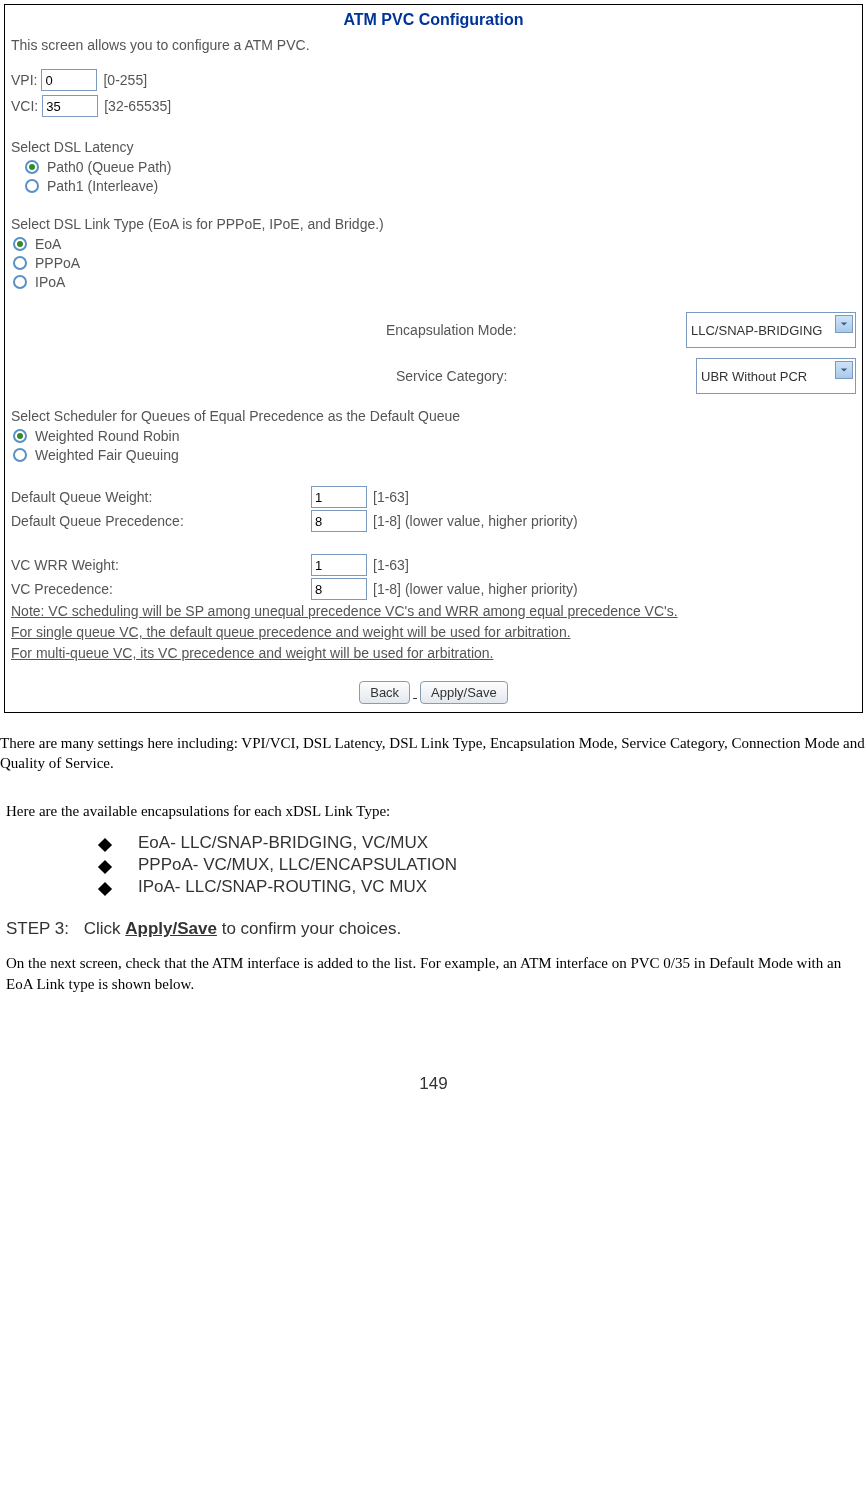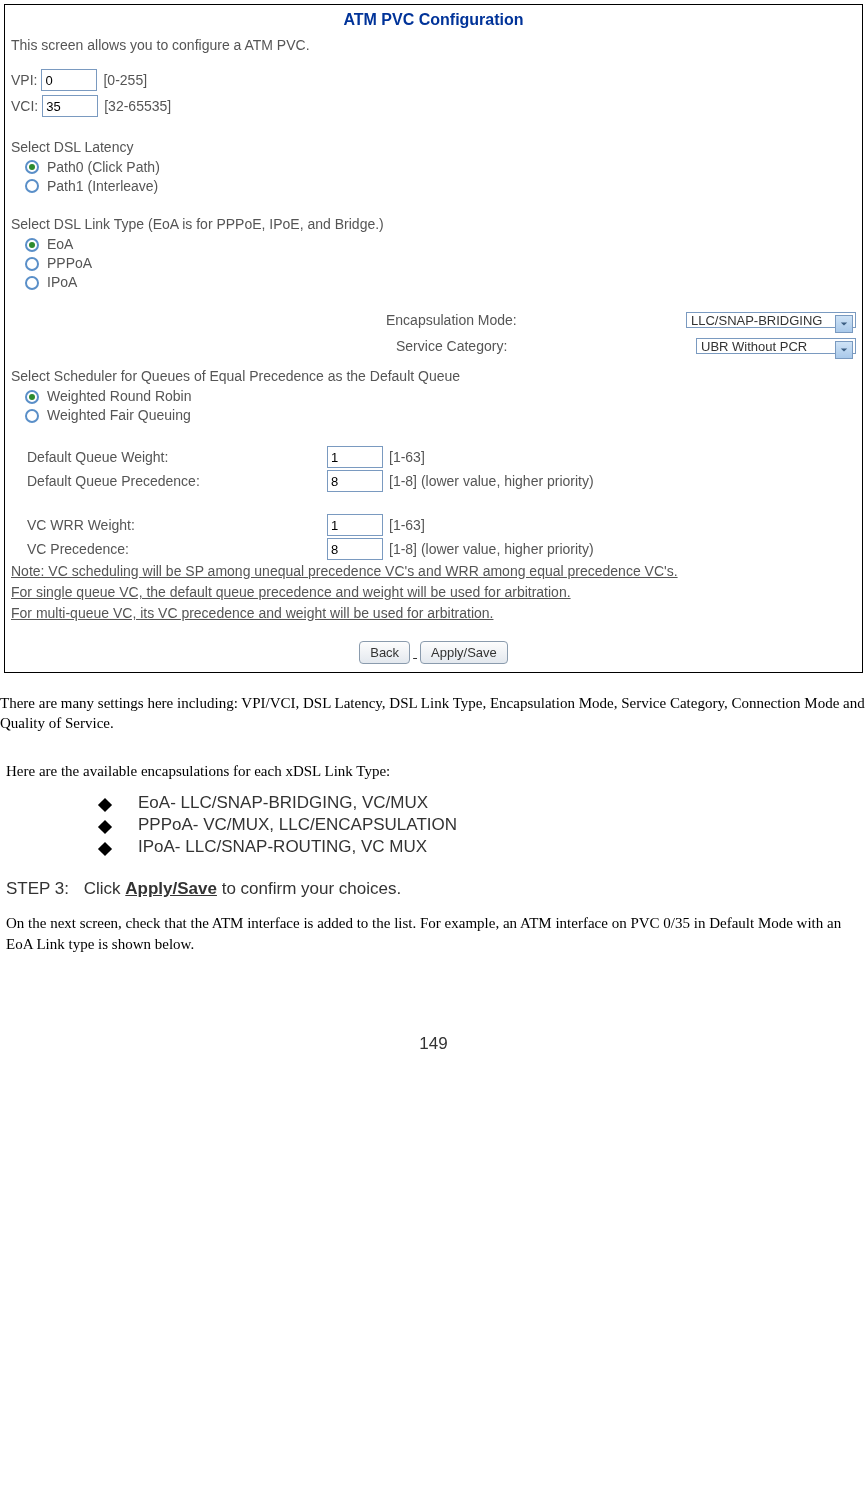--- a/index.html
+++ b/index.html
@@ -58,21 +58,21 @@
     margin-top: 22px;
     margin-bottom: 4px;
   }
   .radio-row {
     margin: 3px 0 3px 14px;
     color: #555;
     font-size: 14px;
     display: flex;
     align-items: center;
   }
-  .radio-row.tight { margin-left: 14px; align-items: flex-end; }
+  .radio-row.tight { margin-left: 2px; }
   .radio-ctl {
     width: 14px;
     height: 14px;
     border-radius: 50%;
     border: 2px solid #5a8fc8;
     margin-right: 8px;
     display: inline-flex;
     align-items: center;
     justify-content: center;
     background: #fff;
@@ -90,21 +90,21 @@
     align-items: center;
     margin: 10px 0;
     justify-content: flex-end;
   }
   .kv-label {
     width: 300px;
     color: #555;
     font-size: 14px;
   }
   .select-box {
-    height: 16px;
+    height: 36px;
     border: 1px solid #7a9ac0;
     background: #fff;
     font-size: 13px;
     padding: 2px 22px 2px 4px;
     position: relative;
     display: inline-flex;
     align-items: center;
     min-width: 170px;
   }
   .select-arrow {
@@ -116,21 +116,21 @@
     background: linear-gradient(#cfe3f6,#a9c9ea);
     border: 1px solid #7a9ac0;
     display: flex;
     align-items: center;
     justify-content: center;
   }
   .select-arrow svg { width: 8px; height: 8px; }
   .tight-kv {
     display: flex;
     align-items: center;
-    margin: 2px 16px;
+    margin: 2px 0;
   }
   .tight-kv .kv-label { width: 300px; }
   .note {
     color: #555;
     font-size: 14px;
     line-height: 1.35;
     margin-top: 2px;
     text-decoration: underline;
   }
   .buttons {
@@ -206,21 +206,21 @@
     </div>
     <div class="row">
       <span class="label-inline">VCI:</span>
       <input class="input-small" value="35" style="">
       <span class="hint">[32-65535]</span>
     </div>
 
     <div class="section-label">Select DSL Latency</div>
     <div class="radio-row">
       <span class="radio-ctl checked"></span>
-      <span>Path0 (Click Path)</span>
+      <span>Path0 (Queue Path)</span>
     </div>
     <div class="radio-row">
       <span class="radio-ctl"></span>
       <span>Path1 (Interleave)</span>
     </div>
 
     <div class="section-label">Select DSL Link Type (EoA is for PPPoE, IPoE, and Bridge.)</div>
     <div class="radio-row tight">
       <span class="radio-ctl checked"></span>
       <span>EoA</span>

